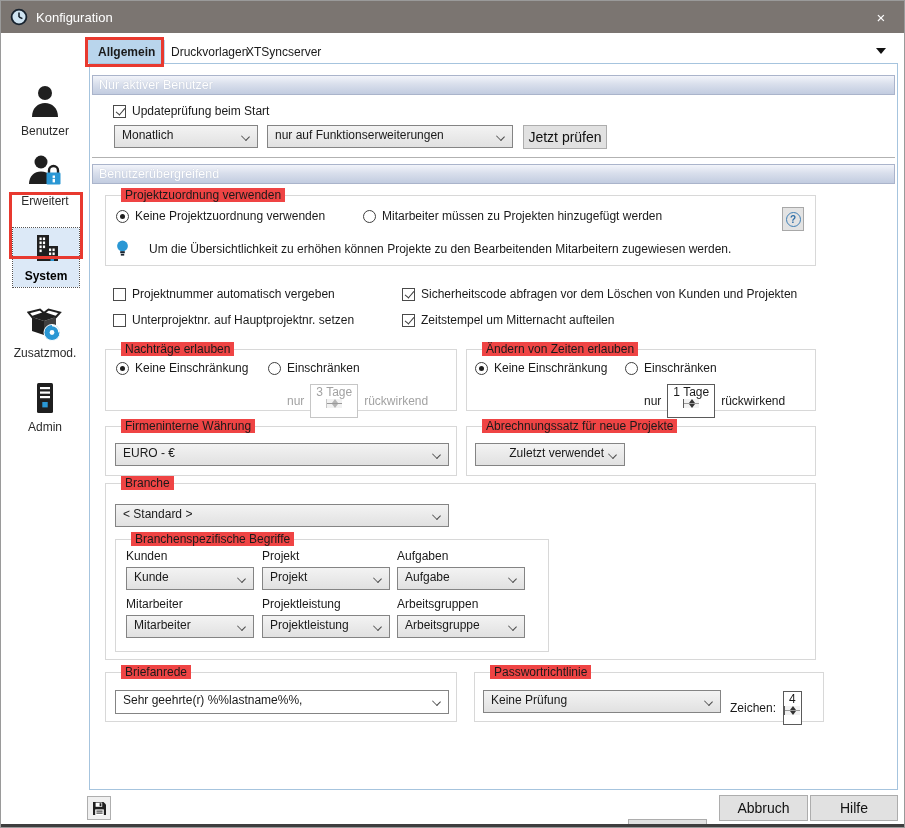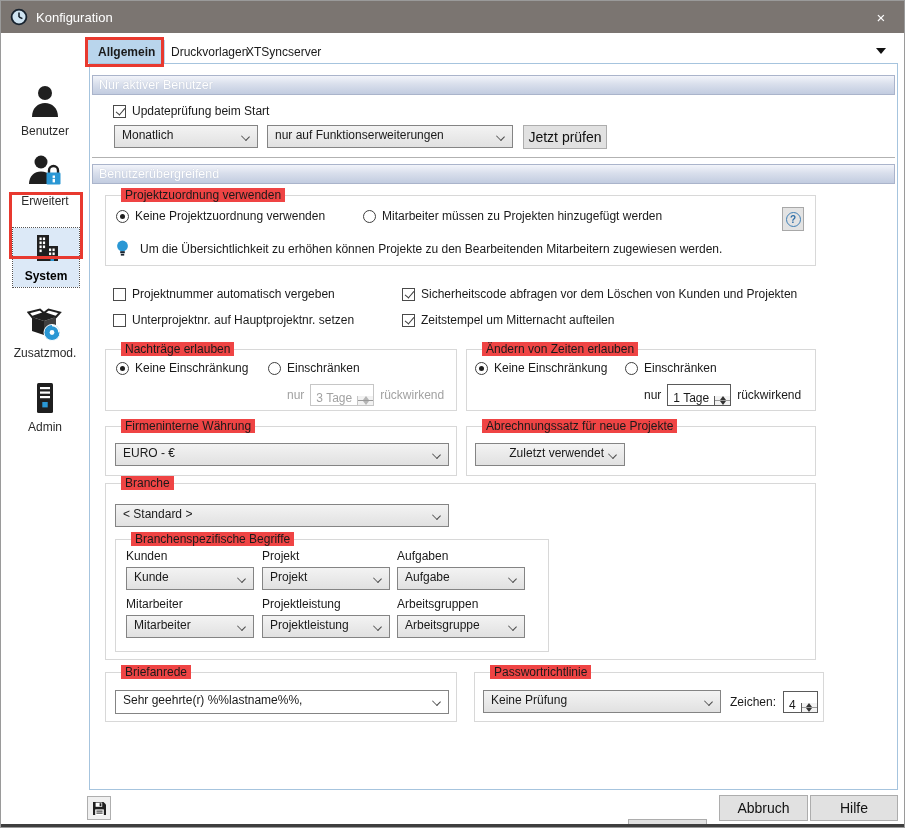--- a/index.html
+++ b/index.html
@@ -45,37 +45,37 @@
   .rad.sel::after { content:""; position:absolute; inset:3px; background:#1f1f1f; border-radius:50%; }
   .rad-row { display:flex; align-items:center; gap:6px; position:absolute; white-space:nowrap; }
 
   .combo { position:absolute; height:23px; background:linear-gradient(#f3f3f3,#e1e1e1); border:1px solid #848484; display:flex; align-items:center; padding:0 20px 4px 7px; white-space:nowrap; overflow:hidden; }
   .combo .chev { position:absolute; right:8px; top:7px; width:7px; height:7px; border-right:1.4px solid #4a4a4a; border-bottom:1.4px solid #4a4a4a; transform:rotate(45deg) scaleY(.8); }
   .combo.white { background:#fff; }
 
   .btn { background:#e1e1e1; border:1px solid #adadad; display:flex; align-items:center; justify-content:center; font-size:14px; color:#111; }
   .btn u { text-decoration:underline; }
 
-  .spin { display:inline-flex; height:22px; border:1px solid #5a5a5a; background:#fff; align-items:flex-end; }
+  .spin { display:inline-flex; height:34px; border:1px solid #5a5a5a; background:#fff; align-items:center;flex-direction:column; }
   .spin .val { display:flex; align-items:center; padding:0 5px; min-width:45px; }
   .spin .arrows { width:16px; border-left:1px solid #5a5a5a; display:flex; flex-direction:column; }
   .spin .arrows > div { flex:1; display:flex; align-items:center; justify-content:center; background:#f2f2f2; }
   .spin .arrows > div:first-child { border-bottom:1px solid #9a9a9a; }
   .tri-up { width:0; height:0; border-left:3.5px solid transparent; border-right:3.5px solid transparent; border-bottom:4.5px solid #333; }
   .tri-down { width:0; height:0; border-left:3.5px solid transparent; border-right:3.5px solid transparent; border-top:4.5px solid #333; }
   .spin.disabled { border-color:#c6c6c6; color:#a2a2a2; }
   .spin.disabled .arrows { border-color:#c6c6c6; }
   .spin.disabled .tri-up { border-bottom-color:#b5b5b5; }
   .spin.disabled .tri-down { border-top-color:#b5b5b5; }
   .gray { color:#a2a2a2; }
 
   .help-btn { position:absolute; width:22px; height:24px; background:#e3e3e3; border:1px solid #a8a8a8; display:flex; align-items:center; justify-content:center; }
   .help-circ { width:15px; height:15px; border:1.5px solid #3f7fb5; border-radius:50%; color:#2f6ea6; font-size:10px; font-weight:bold; display:flex; align-items:center; justify-content:center; }
 
-  .hint-row { position:absolute; display:flex; align-items:center; gap:11px; white-space:nowrap; }
+  .hint-row { position:absolute; display:flex; align-items:center; gap:20px; white-space:nowrap; }
 
   .footer-btn { position:absolute; top:794px; height:26px; }
   .save-btn { position:absolute; left:86px; top:795px; width:24px; height:24px; background:#f0f0f0; border:1px solid #aeaeae; display:flex; align-items:center; justify-content:center; }
   .bottom-edge { position:absolute; left:0; bottom:0; width:100%; height:3px; background:#3e3e3e; }
 
   .flexrow { display:flex; align-items:center; }
 </style>
 </head>
 <body>
 

